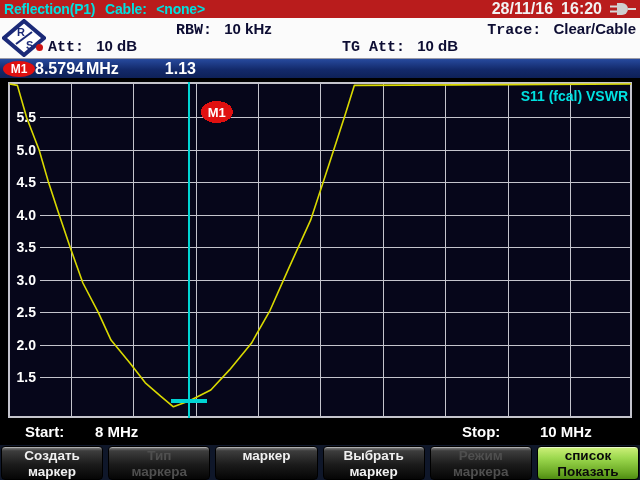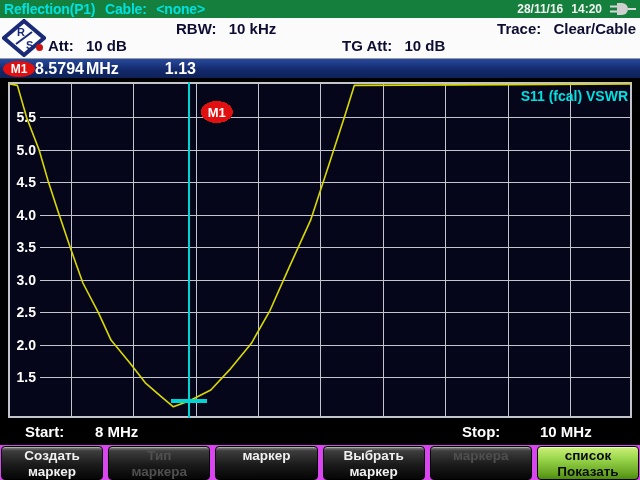--- a/index.html
+++ b/index.html
@@ -1,31 +1,31 @@
 <!DOCTYPE html>
 <html><head>
 <meta charset="utf-8">
 <style>
   * { margin:0; padding:0; box-sizing:border-box; }
   html,body { width:640px; height:480px; background:#000; overflow:hidden;
     font-family:"Liberation Sans", sans-serif; font-weight:bold; }
   .screen { position:relative; width:640px; height:480px; background:#000; }
 
   
-  .titlebar { position:absolute; left:0; top:0; width:640px; height:18px; background:#15803d;
+  .titlebar { position:absolute; left:0; top:0; width:640px; height:18px; background:#b91c1c;
     display:flex; justify-content:space-between; align-items:center; padding:0 4px; }
   .titlebar .left { color:#00e0e0; font-size:14px; letter-spacing:-0.2px; }
   .titlebar .left span { margin-right:6px; }
-  .titlebar .right { color:#f2f2f2; font-size:12px; display:flex; align-items:center; gap:8px; }
+  .titlebar .right { color:#f2f2f2; font-size:16px; display:flex; align-items:center; gap:8px; }
 
   
   .infobar { position:absolute; left:0; top:18px; width:640px; height:41px; background:#fbfbfb;
     color:#0d0d33; font-size:15px; border-bottom:1px solid #9a9aa6; }
   .infobar .item { position:absolute; white-space:nowrap; }
-  .lbl { margin-right:8px; }
+  .lbl { margin-right:8px;font-family:Liberation Mono, monospace; }
   .logo { position:absolute; left:2px; top:1px; }
   .reddot { display:inline-block; width:7px; height:7px; border-radius:50%;
     background:#cc1111; margin-right:5px; vertical-align:middle; }
 
   
   .markerbar { position:absolute; left:0; top:59px; width:640px; height:19px;
     background:linear-gradient(#274a9e, #132a6b 55%, #0e2158); display:flex; align-items:center;
     color:#fff; font-size:16px; }
   .mbadge { width:32px; height:16px; border-radius:50%; background:#e01010;
     color:#fff; font-size:12px; display:flex; align-items:center; justify-content:center;
@@ -35,21 +35,21 @@
   
   .chart { position:absolute; left:0; top:78px; width:640px; height:340px; background:#000; }
   .chart svg { display:block; }
 
   
   .freqrow { position:absolute; left:0; top:418px; width:640px; height:27px; background:#000;
     color:#fff; font-size:15px; }
   .freqrow span { position:absolute; top:5px; white-space:nowrap; }
 
   
-  .softkeys { position:absolute; left:0; top:445px; width:640px; height:35px; background:#d946ef;
+  .softkeys { position:absolute; left:0; top:445px; width:640px; height:35px; background:#0f172a;
     display:flex; gap:5px; padding:1px 1px 0 1px; }
   .sk { flex:1 1 0; border-radius:4px; border:1px solid #000; text-align:center;
     font-size:13.5px; line-height:16px; color:#f0f0f0; padding-top:1px; cursor:pointer;
     background:linear-gradient(#8a8a8a 0%, #3d3d3d 12%, #1b1b1b 55%, #050505 100%);
     box-shadow:inset 0 1px 0 rgba(255,255,255,.35); }
   .sk.disabled { color:#4f4f4f; }
   .sk.active { color:#0a0a0a;
     background:linear-gradient(#cdf07a 0%, #9cd84e 35%, #6aa824 80%, #4e8c12 100%);
     box-shadow:inset 0 1px 0 rgba(255,255,255,.6); }
 </style>
@@ -59,21 +59,21 @@
 <div class="screen">
 
   <div class="titlebar">
     <div class="left">
       <span>Reflection(P1)</span>
       <span>Cable:</span>
       <span>&lt;none&gt;</span>
     </div>
     <div class="right">
       <span>28/11/16</span>
-      <span>14:20</span>
+      <span>16:20</span>
       <svg width="26" height="14" viewBox="0 0 26 14">
         <rect x="0" y="3.5" width="7" height="2" fill="#d8d8d8"></rect>
         <rect x="0" y="8.5" width="7" height="2" fill="#d8d8d8"></rect>
         <path d="M7,1 h5 a6,6 0 0 1 0,12 h-5 z" fill="#cfcfcf"></path>
         <rect x="18" y="6" width="8" height="2" fill="#d8d8d8"></rect>
       </svg>
     </div>
   </div>
 
   <div class="infobar">
@@ -171,20 +171,21 @@
       <div>маркера</div>
     </div>
     <div class="sk">
       <div>маркер</div>
     </div>
     <div class="sk">
       <div>Выбрать</div>
       <div>маркер</div>
     </div>
     <div class="sk disabled">
+      <div>Режим</div>
       <div>маркера</div>
     </div>
     <div class="sk active">
       <div>список</div>
       <div>Показать</div>
     </div>
   </div>
 
 </div>
 

